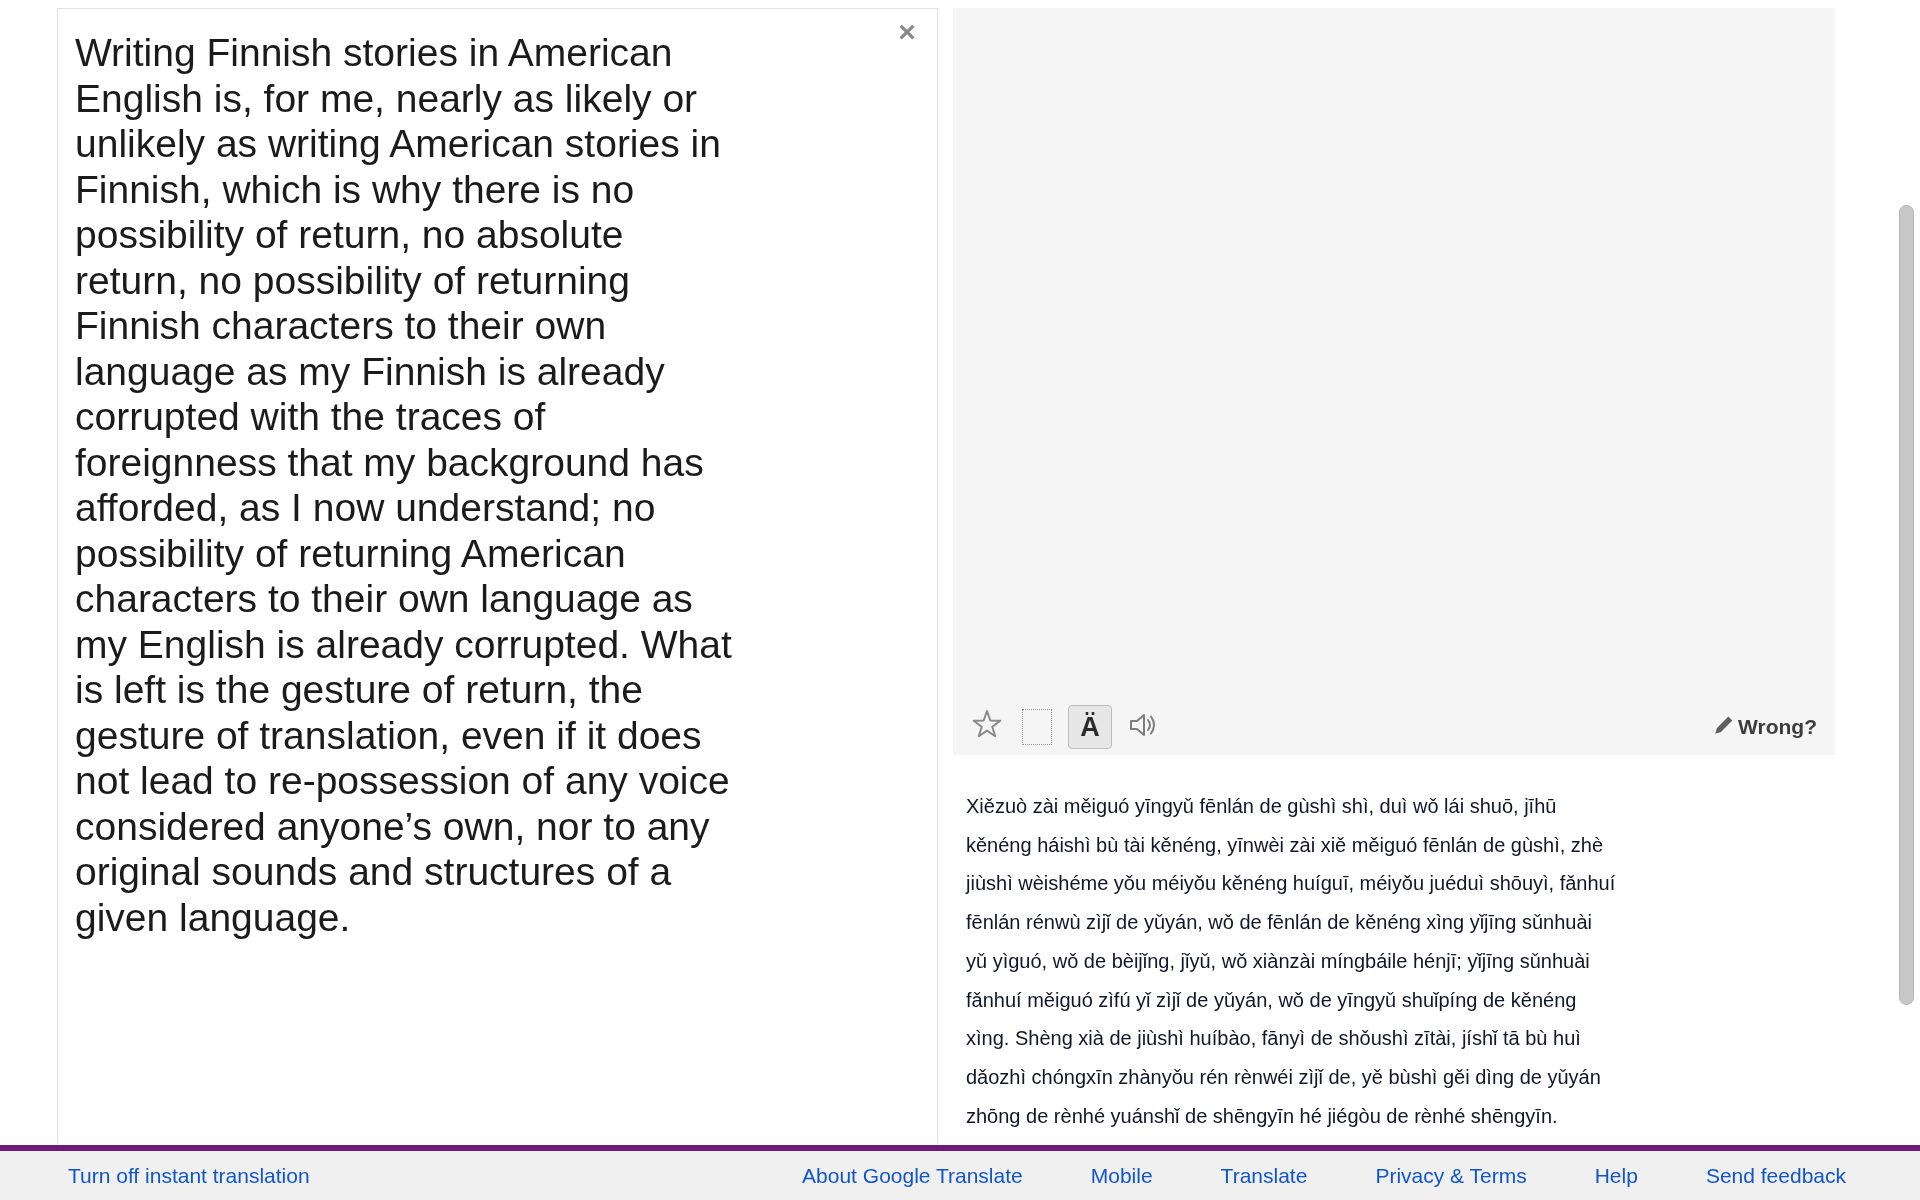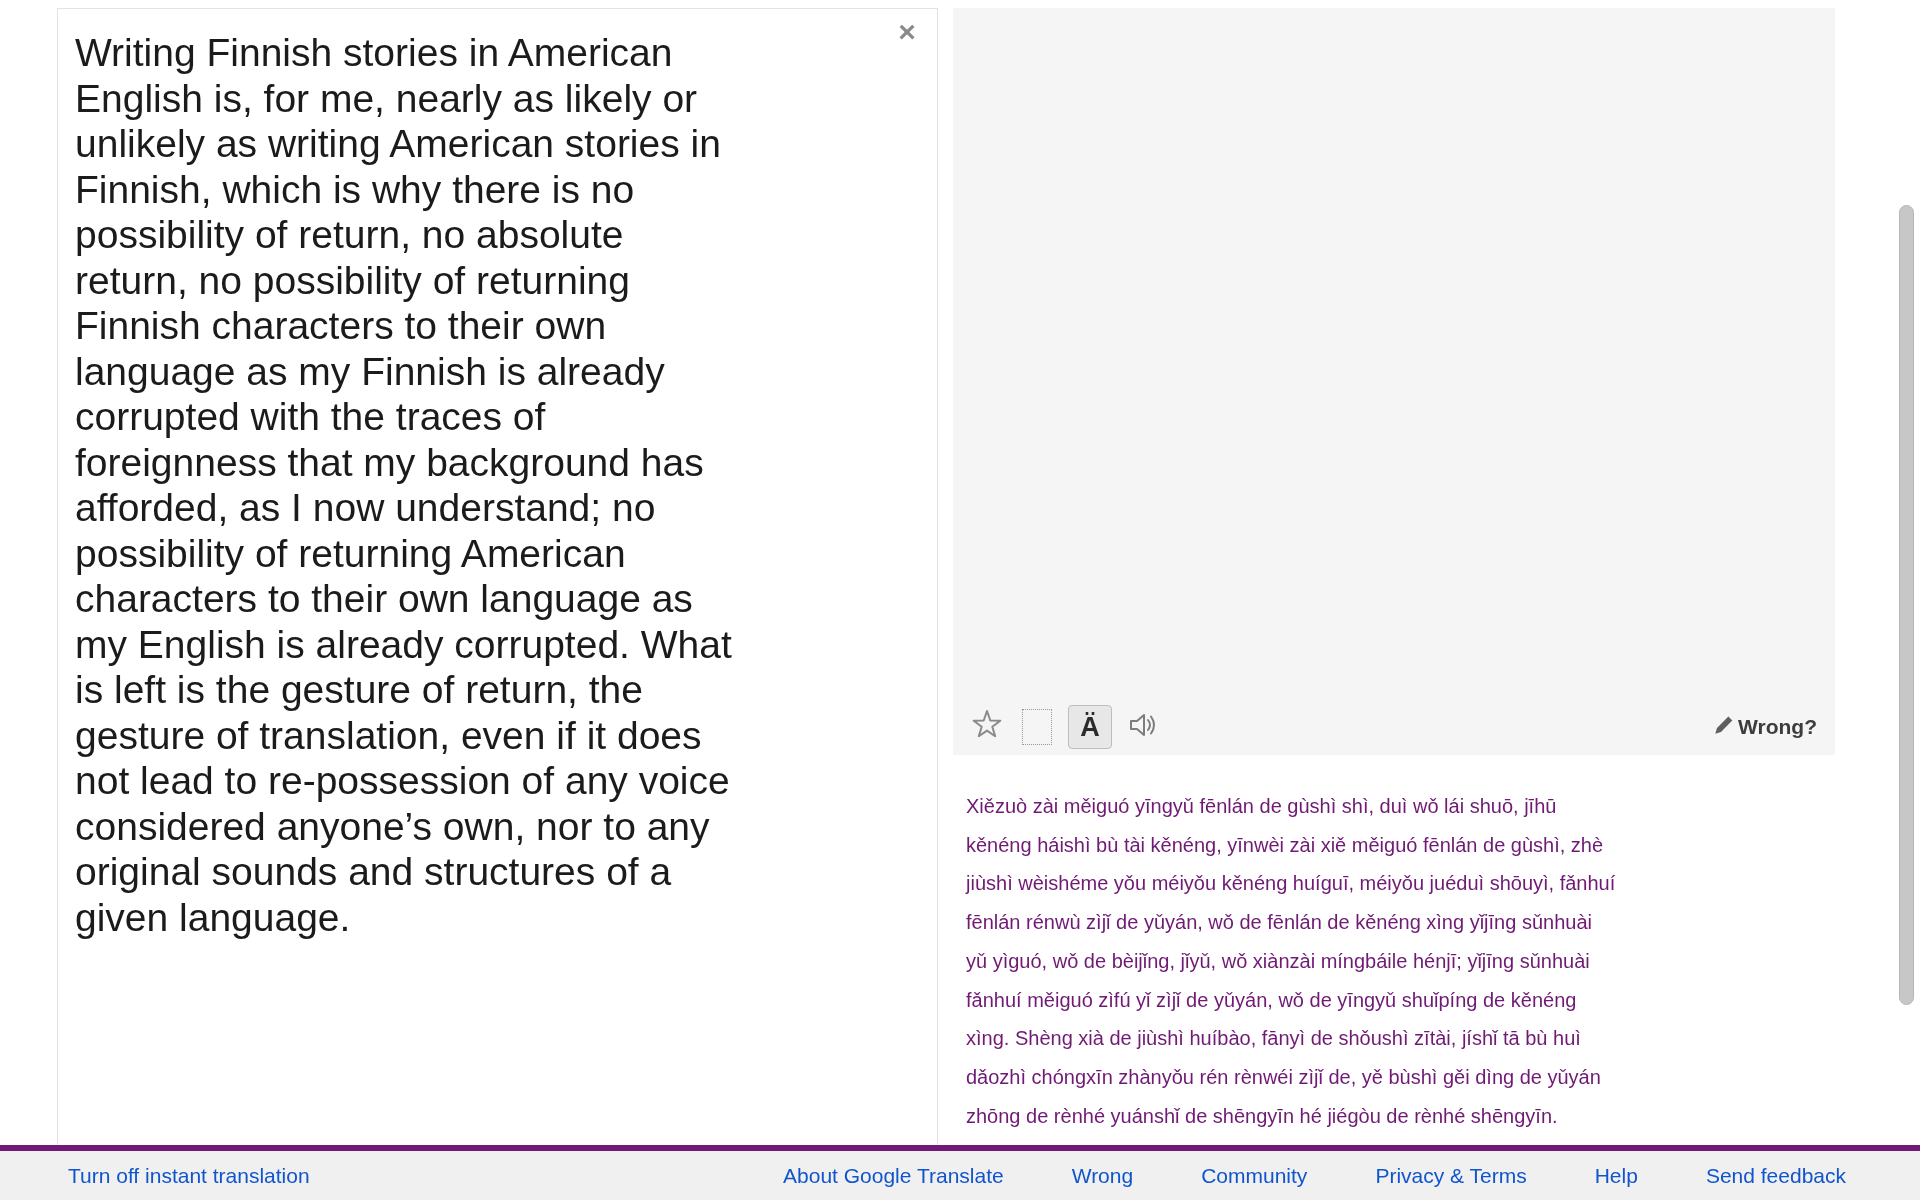--- a/index.html
+++ b/index.html
@@ -57,21 +57,21 @@
   .wrong-button {
     margin-left:auto; display:flex; align-items:center; cursor:pointer;
   }
   .wrong-button .label {
     margin-left:2px; font-size:21px; font-weight:bold; color:#3d3d3d;
   }
 
   
   .transliteration {
     position:absolute; left:966px; top:787px; width:700px;
-    font-size:20px; line-height:38.7px; color:#701a75;
+    font-size:20px; line-height:38.7px; color:#0f172a;
     white-space:pre-line;
   }
 
   
   .scrollbar-thumb {
     position:absolute; left:1899px; top:205px; width:15px; height:800px;
     background:#c7c7c7; border:1px solid #b5b5b5; border-radius:8px;
   }
 
   
@@ -175,21 +175,21 @@
 xìng. Shèng xià de jiùshì huíbào, fānyì de shǒushì zītài, jíshǐ tā bù huì
 dǎozhì chóngxīn zhànyǒu rén rènwéi zìjǐ de, yě bùshì gěi dìng de yǔyán
 zhōng de rènhé yuánshǐ de shēngyīn hé jiégòu de rènhé shēngyīn.</div>
 
   <div class="scrollbar-thumb"></div>
 
   <div class="footer">
     <a class="left-link">Turn off instant translation</a>
     <div class="right-links">
       <a>About Google Translate</a>
-      <a>Wrong</a>
-      <a>Community</a>
+      <a>Mobile</a>
+      <a>Translate</a>
       <a>Privacy &amp; Terms</a>
       <a>Help</a>
       <a class="feedback">Send feedback</a>
     </div>
   </div>
 
 </div>
 
 </body></html>

